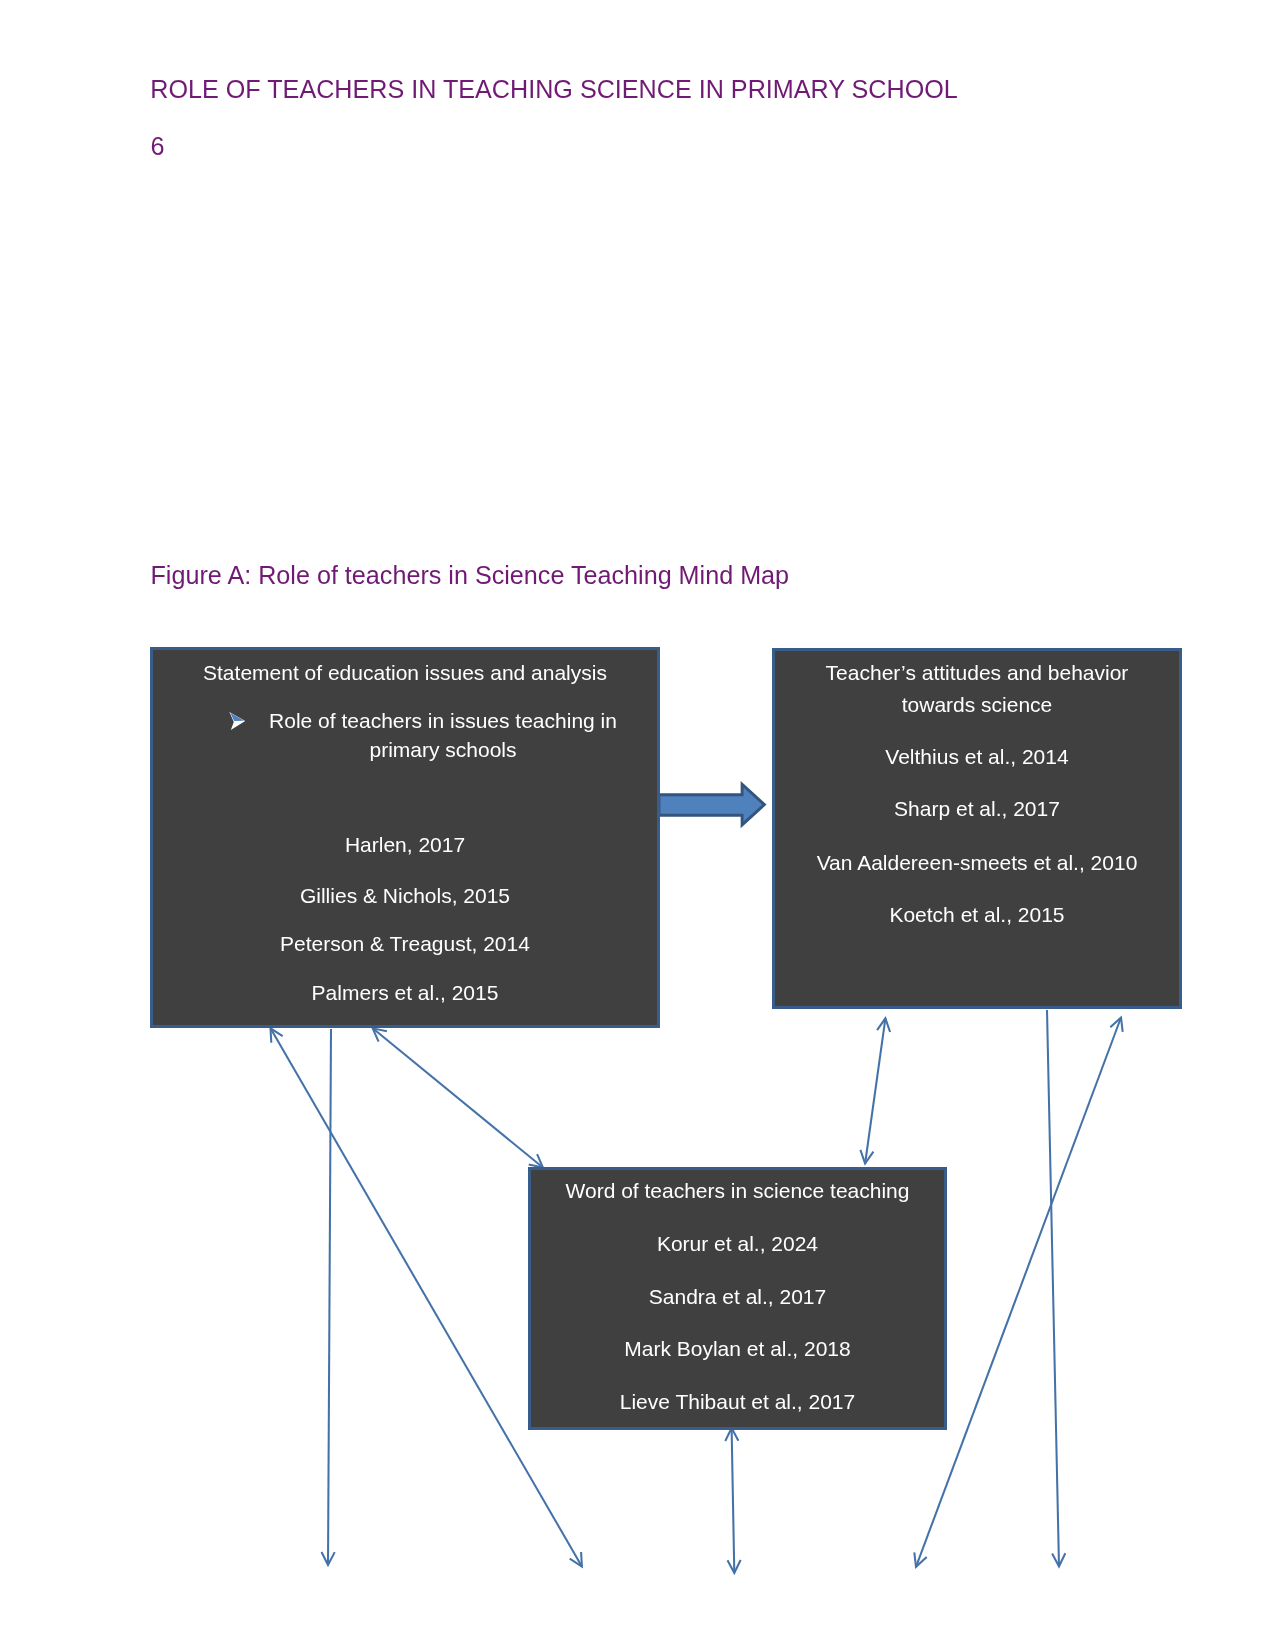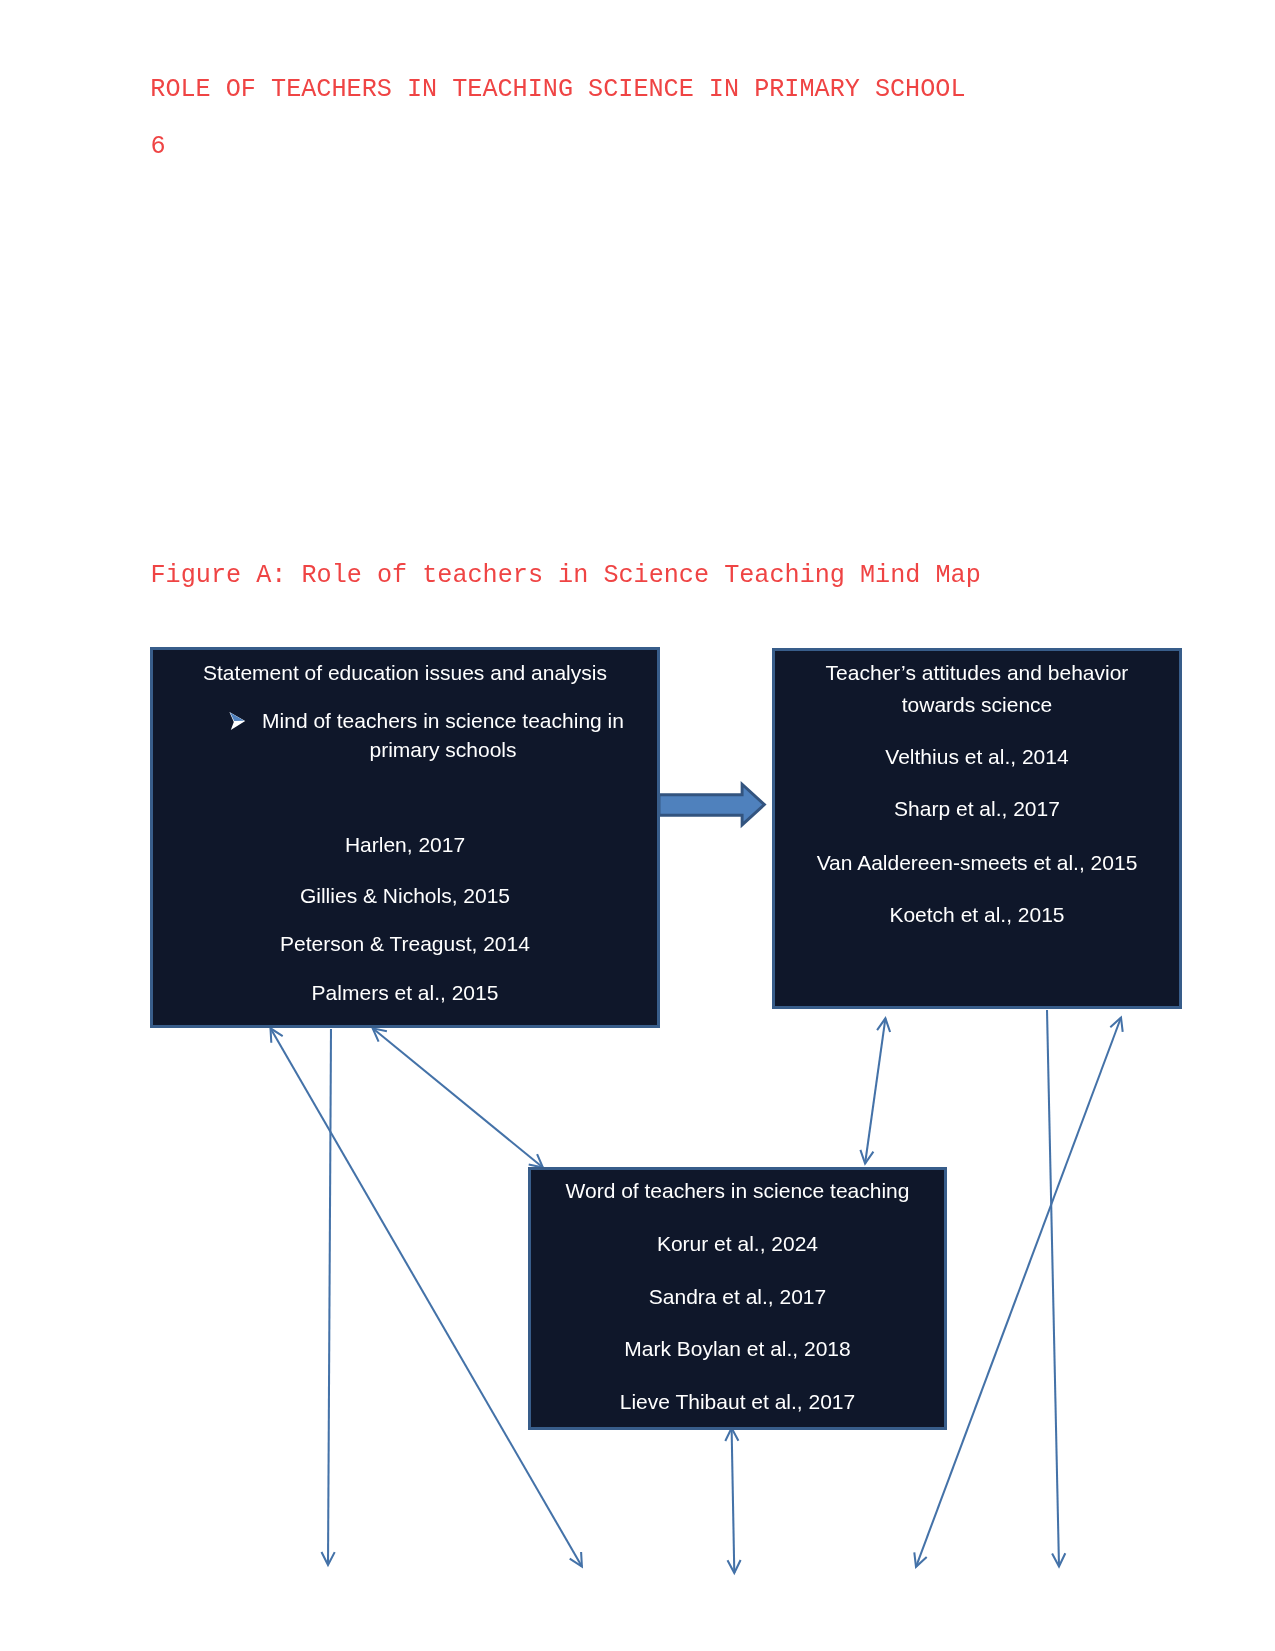--- a/index.html
+++ b/index.html
@@ -1,28 +1,28 @@
 <!DOCTYPE html>
 <html><head>
 <meta charset="utf-8">
 <title>Role of teachers in teaching science in primary school</title>
 <style>
   html,body{margin:0;padding:0;}
   body{width:1275px;height:1651px;background:#ffffff;position:relative;overflow:hidden;
        font-family:"Liberation Serif",serif;-webkit-font-smoothing:antialiased;}
   .page{position:absolute;inset:0;}
-  .doc-text{position:absolute;color:#ef4444;font-family:Liberation Mono, monospace;
+  .doc-text{position:absolute;color:#701a75;font-family:Liberation Sans, sans-serif;
             font-size:25.17px;line-height:1;white-space:pre;}
   #running-head{left:150.3px;top:76.5px;}
   #page-number{left:150.5px;top:134px;}
   #figure-caption{left:150.5px;top:563px;}
 
   .mm{position:absolute;left:0;top:0;width:1275px;height:1651px;}
 
-  .node{position:absolute;box-sizing:border-box;background:#0f172a;border:3px solid #385D8A;
+  .node{position:absolute;box-sizing:border-box;background:#404040;border:3px solid #385D8A;
         font-family:"Liberation Sans",sans-serif;color:#FFFFFF;font-size:21px;text-align:center;}
   .node .ln{position:absolute;left:0;right:0;line-height:1;white-space:pre;}
   #node-statement{left:150px;top:647px;width:510px;height:381px;}
   #node-attitudes{left:772px;top:648px;width:410px;height:361px;}
   #node-role{left:528px;top:1167px;width:419px;height:263px;}
   .node .bsym{position:absolute;overflow:visible;}
 </style>
 </head>
 <body>
 
@@ -63,34 +63,34 @@
     <svg id="block-arrow" width="120" height="60" viewBox="0 0 120 60" style="position:absolute;left:655px;top:778px;overflow:visible">
       <path d="M 4 16.7 L 87.1 16.7 L 87.1 6.3 L 109.4 26.6 L 87.1 46.9 L 87.1 37.3 L 4 37.3 Z" fill="#4F81BD" stroke="#33547F" stroke-width="2.9" stroke-linejoin="miter"></path>
     </svg>
 
     <div class="node" id="node-statement">
       <div class="ln" style="top:12.4px">Statement of education issues and analysis</div>
       <svg class="bsym" width="19" height="21" viewBox="0 0 19 21" style="position:absolute;left:74.5px;top:60.5px">
         <path d="M 1.4 1.0 L 17.2 10.1 L 2.8 19.0 L 5.8 10.9 Z" fill="#FFFFFF" fill-rule="evenodd"></path>
         <path d="M 2.0 1.6 L 16.2 9.85 L 6.2 9.9 Z" fill="#4F81BD"></path>
       </svg>
-      <div class="ln" style="top:60.4px;left:76px">Mind of teachers in science teaching in</div>
+      <div class="ln" style="top:60.4px;left:76px">Role of teachers in issues teaching in</div>
       <div class="ln" style="top:89.2px;left:76px">primary schools</div>
       <div class="ln" style="top:184px">Harlen, 2017</div>
       <div class="ln" style="top:235.2px">Gillies &amp; Nichols, 2015</div>
       <div class="ln" style="top:283.2px">Peterson &amp; Treagust, 2014</div>
       <div class="ln" style="top:332px">Palmers et al., 2015</div>
     </div>
 
     <div class="node" id="node-attitudes">
       <div class="ln" style="top:11.3px">Teacher’s attitudes and behavior</div>
       <div class="ln" style="top:42.5px">towards science</div>
       <div class="ln" style="top:95px">Velthius et al., 2014</div>
       <div class="ln" style="top:146.8px">Sharp et al., 2017</div>
-      <div class="ln" style="top:200.7px">Van Aaldereen-smeets et al., 2015</div>
+      <div class="ln" style="top:200.7px">Van Aaldereen-smeets et al., 2010</div>
       <div class="ln" style="top:252.7px">Koetch et al., 2015</div>
     </div>
 
     <div class="node" id="node-role">
       <div class="ln" style="top:10.4px">Word of teachers in science teaching</div>
       <div class="ln" style="top:63px">Korur et al., 2024</div>
       <div class="ln" style="top:115.6px">Sandra et al., 2017</div>
       <div class="ln" style="top:168.1px">Mark Boylan et al., 2018</div>
       <div class="ln" style="top:220.7px">Lieve Thibaut et al., 2017</div>
     </div>

